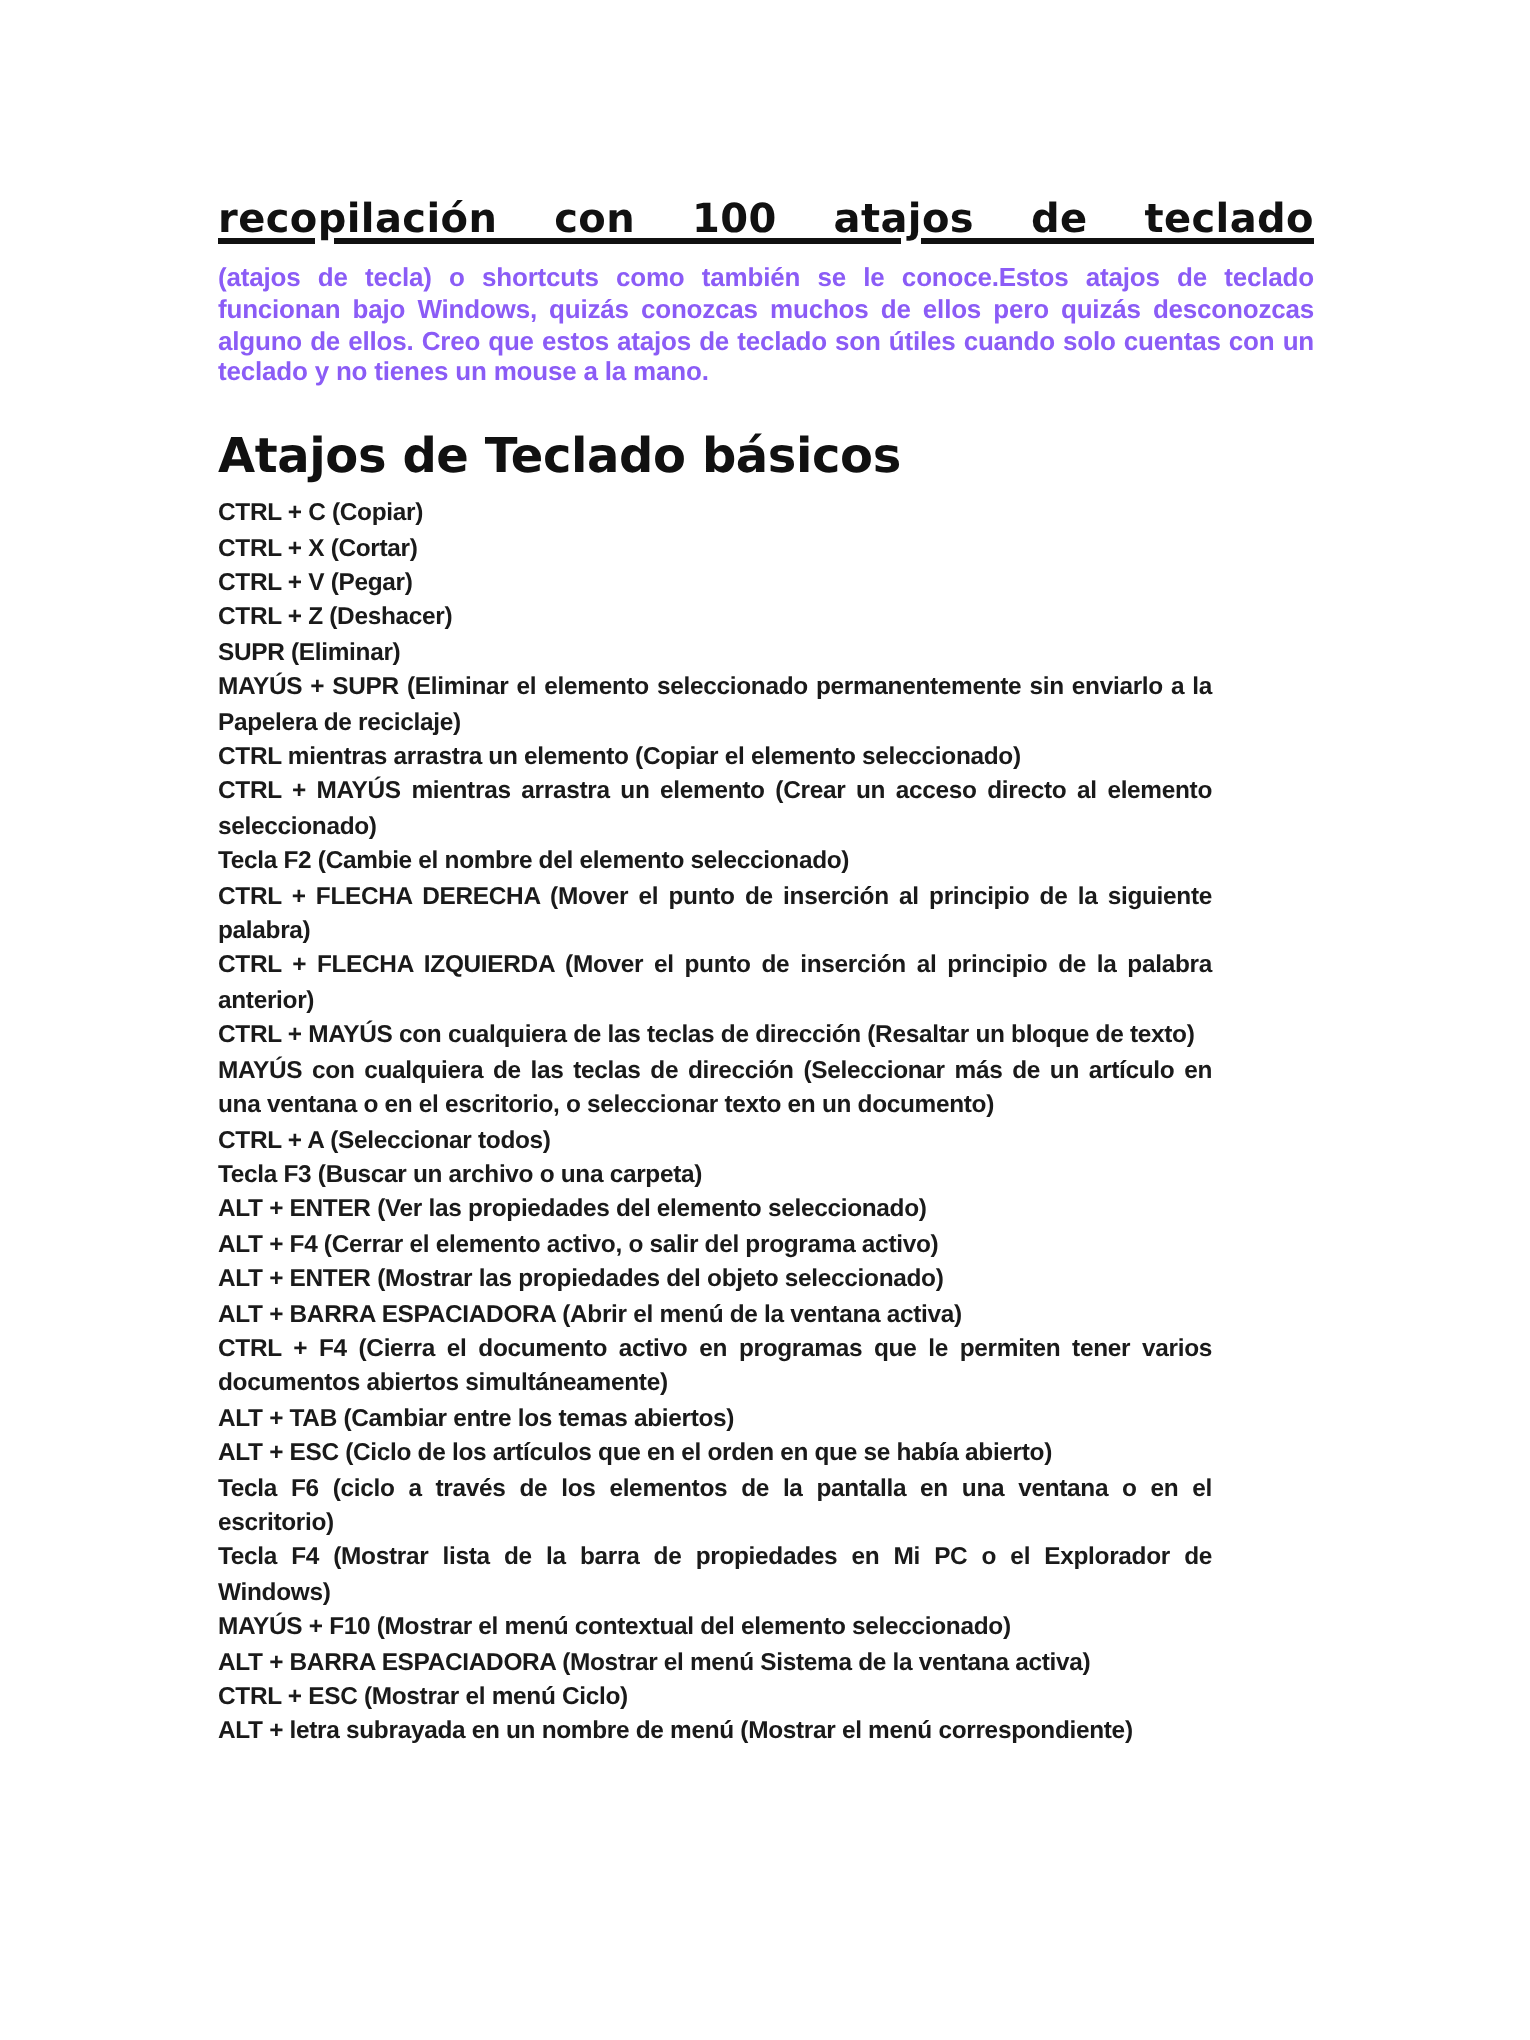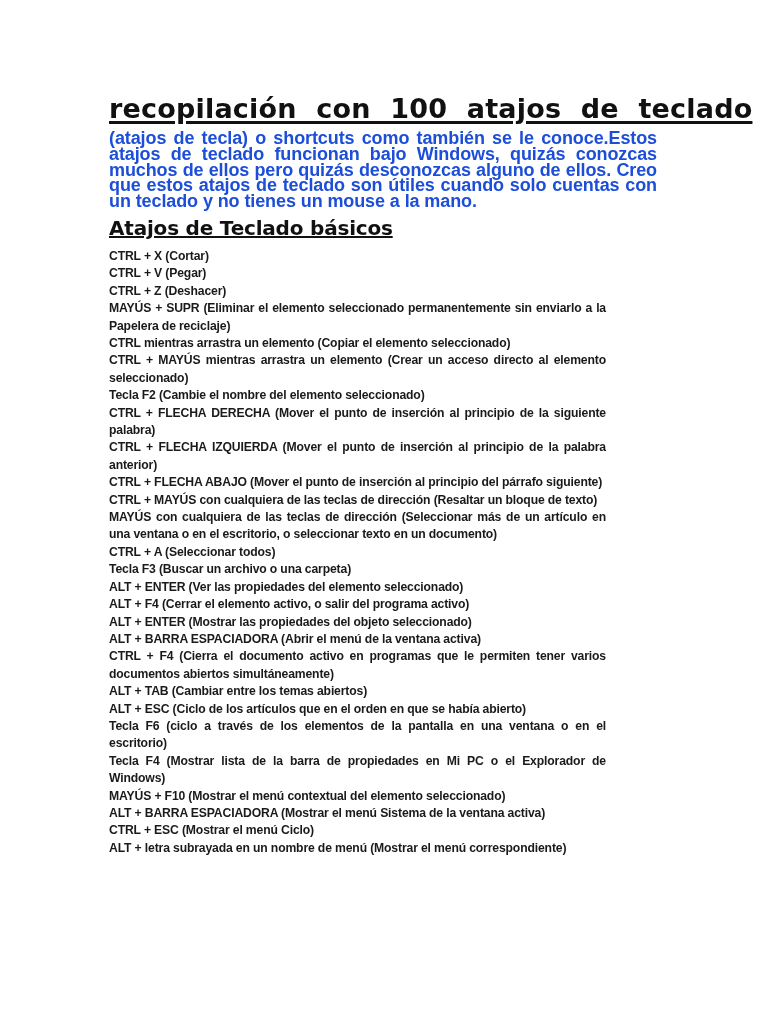--- a/index.html
+++ b/index.html
@@ -17,51 +17,50 @@
     }
     .page {
       position: absolute;
       left: 109px;
       top: 92px;
       width: 497px;
     }
     .doc-title {
       font-family: "DejaVu Sans", "Liberation Sans", sans-serif;
       font-weight: bold;
-      font-size: 27px;
+      font-size: 20px;
       line-height: 34px;
       margin: 0;
       text-decoration: underline;
       text-decoration-thickness: 3px;
       text-underline-offset: 3px;
       text-align: justify;
       text-align-last: justify;
       letter-spacing: 0.2px;
       white-space: nowrap;
       width: 548px;
       word-spacing: 10px;
     }
     .intro {
       margin: 5px 0 0 0;
-      font-size: 18px;
+      font-size: 13px;
       line-height: 15.8px;
       font-weight: bold;
-      color: #1d4ed8;
+      color: #8b5cf6;
       text-align: justify;
       width: 548px;
       letter-spacing: -0.1px;
     }
     .section-heading {
       font-family: "DejaVu Sans", "Liberation Sans", sans-serif;
       font-weight: bold;
-      font-size: 20px;
+      font-size: 24px;
       line-height: 36px;
-      margin: 0 0 0 0;
+      margin: 16px 0 0 0;
       letter-spacing: -0.2px;
-      text-decoration: underline;
     }
     .shortcut-list {
       list-style: none;
       margin: 2px 0 0 0;
       padding: 0;
     }
     .shortcut-item {
       font-size: 12.2px;
       line-height: 17.4px;
       font-weight: bold;
@@ -71,30 +70,31 @@
     }
   </style>
 </head>
 <body>
 
 <div class="page">
   <h1 class="doc-title">recopilación con 100 atajos de teclado</h1>
   <p class="intro">(atajos de tecla) o shortcuts como también se le conoce.Estos atajos de teclado funcionan bajo Windows, quizás conozcas muchos de ellos pero quizás desconozcas alguno de ellos. Creo que estos atajos de teclado son útiles cuando solo cuentas con un teclado y no tienes un mouse a la mano.</p>
   <h2 class="section-heading">Atajos de Teclado básicos</h2>
   <ul class="shortcut-list">
+    <li class="shortcut-item">CTRL + C (Copiar)</li>
     <li class="shortcut-item">CTRL + X (Cortar)</li>
     <li class="shortcut-item">CTRL + V (Pegar)</li>
     <li class="shortcut-item">CTRL + Z (Deshacer)</li>
+    <li class="shortcut-item">SUPR (Eliminar)</li>
     <li class="shortcut-item">MAYÚS + SUPR (Eliminar el elemento seleccionado permanentemente sin enviarlo a la Papelera de reciclaje)</li>
     <li class="shortcut-item">CTRL mientras arrastra un elemento (Copiar el elemento seleccionado)</li>
     <li class="shortcut-item">CTRL + MAYÚS mientras arrastra un elemento (Crear un acceso directo al elemento seleccionado)</li>
     <li class="shortcut-item">Tecla F2 (Cambie el nombre del elemento seleccionado)</li>
     <li class="shortcut-item">CTRL + FLECHA DERECHA (Mover el punto de inserción al principio de la siguiente palabra)</li>
     <li class="shortcut-item">CTRL + FLECHA IZQUIERDA (Mover el punto de inserción al principio de la palabra anterior)</li>
-    <li class="shortcut-item">CTRL + FLECHA ABAJO (Mover el punto de inserción al principio del párrafo siguiente)</li>
     <li class="shortcut-item">CTRL + MAYÚS con cualquiera de las teclas de dirección (Resaltar un bloque de texto)</li>
     <li class="shortcut-item">MAYÚS con cualquiera de las teclas de dirección (Seleccionar más de un artículo en una ventana o en el escritorio, o seleccionar texto en un documento)</li>
     <li class="shortcut-item">CTRL + A (Seleccionar todos)</li>
     <li class="shortcut-item">Tecla F3 (Buscar un archivo o una carpeta)</li>
     <li class="shortcut-item">ALT + ENTER (Ver las propiedades del elemento seleccionado)</li>
     <li class="shortcut-item">ALT + F4 (Cerrar el elemento activo, o salir del programa activo)</li>
     <li class="shortcut-item">ALT + ENTER (Mostrar las propiedades del objeto seleccionado)</li>
     <li class="shortcut-item">ALT + BARRA ESPACIADORA (Abrir el menú de la ventana activa)</li>
     <li class="shortcut-item">CTRL + F4 (Cierra el documento activo en programas que le permiten tener varios documentos abiertos simultáneamente)</li>
     <li class="shortcut-item">ALT + TAB (Cambiar entre los temas abiertos)</li>

